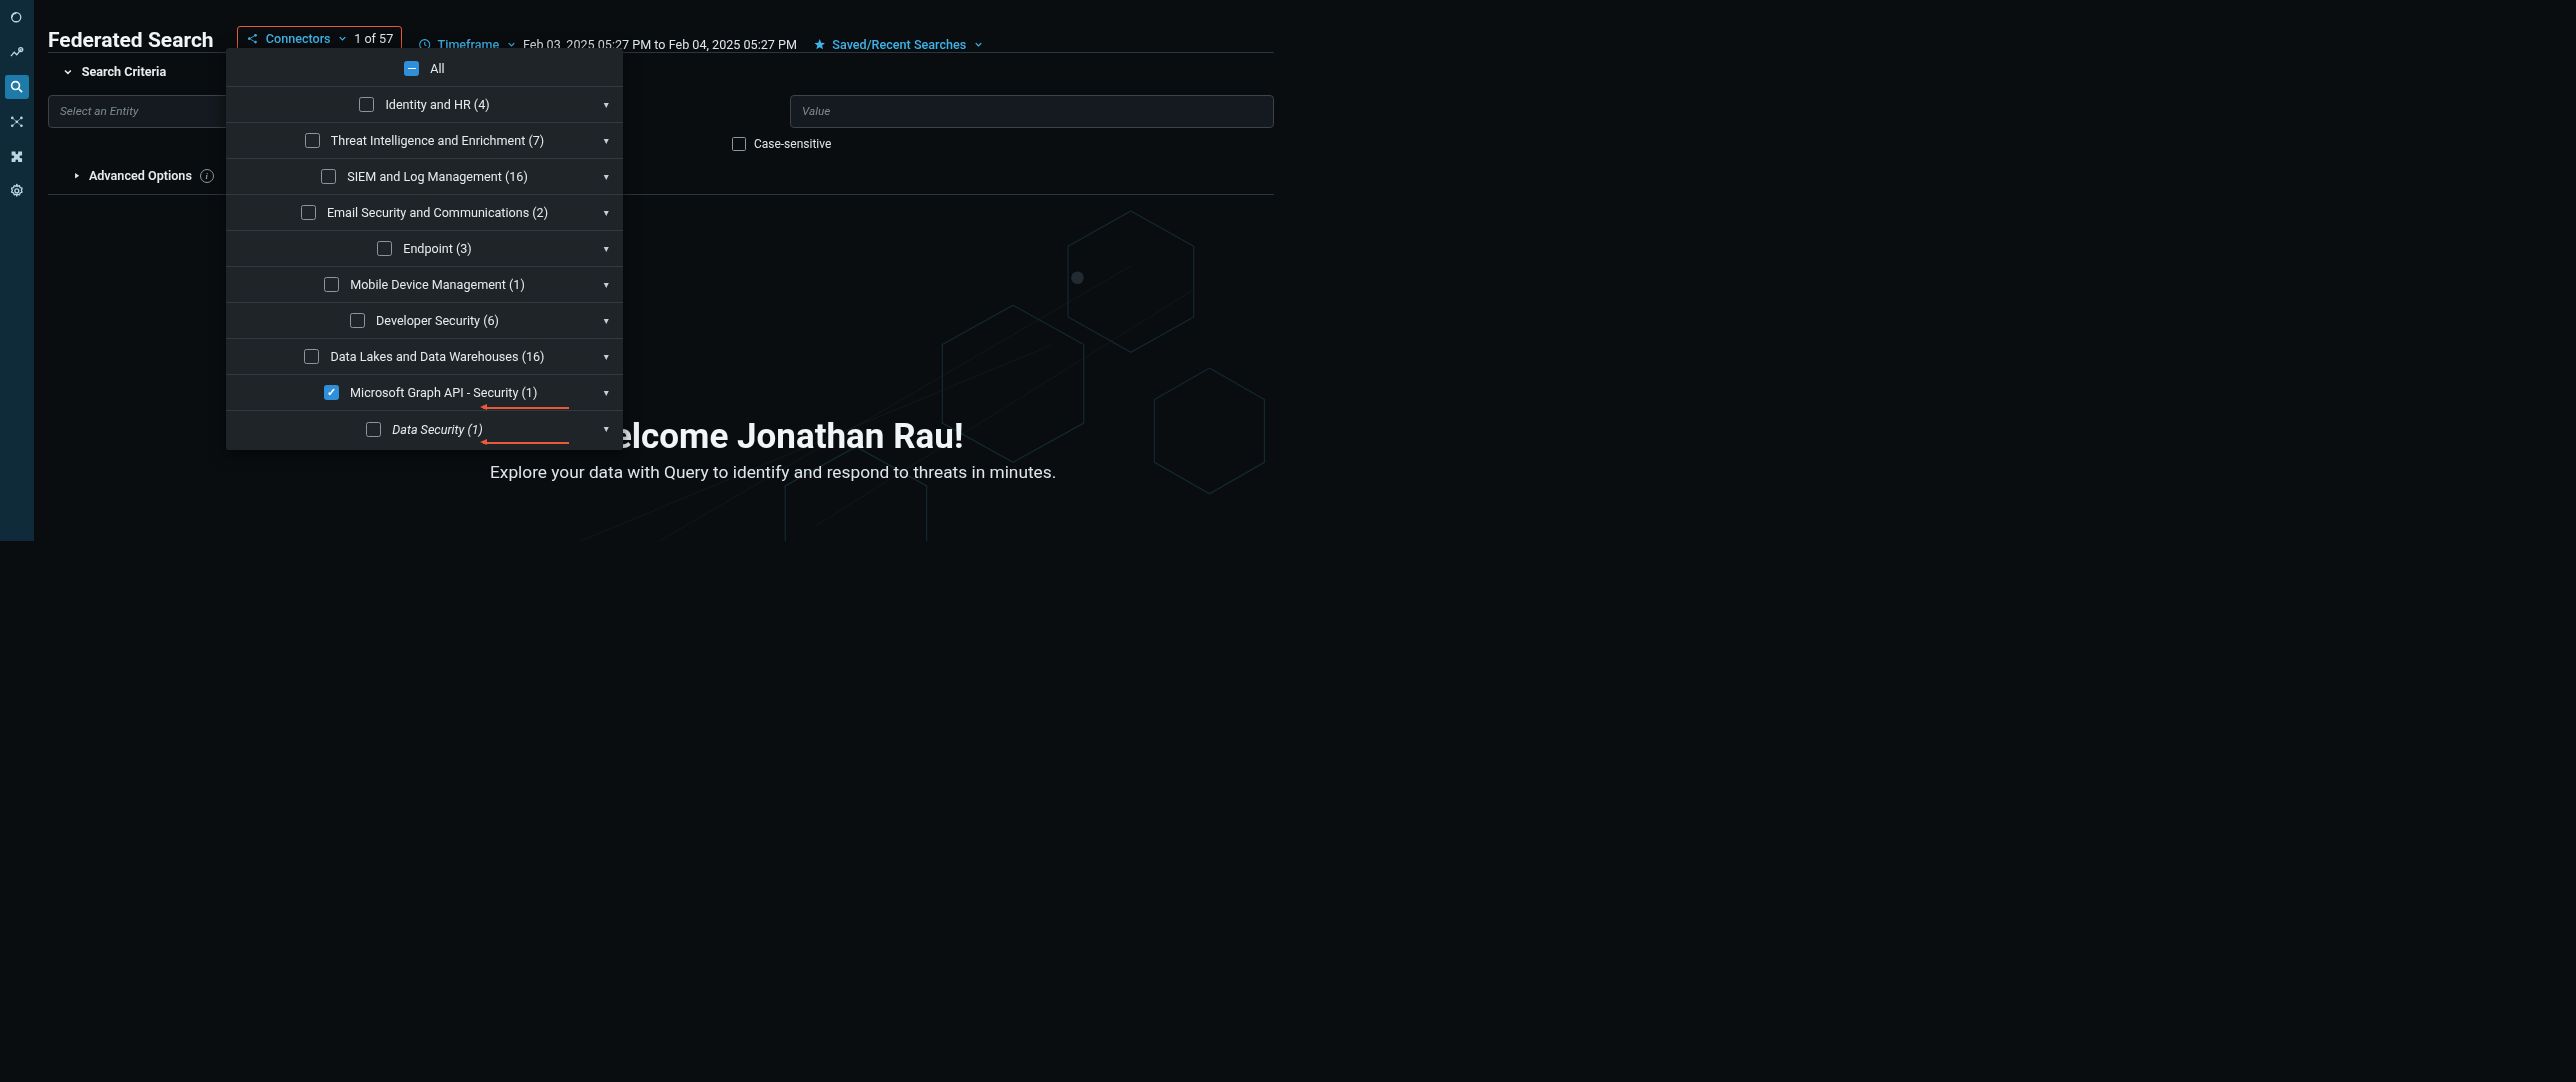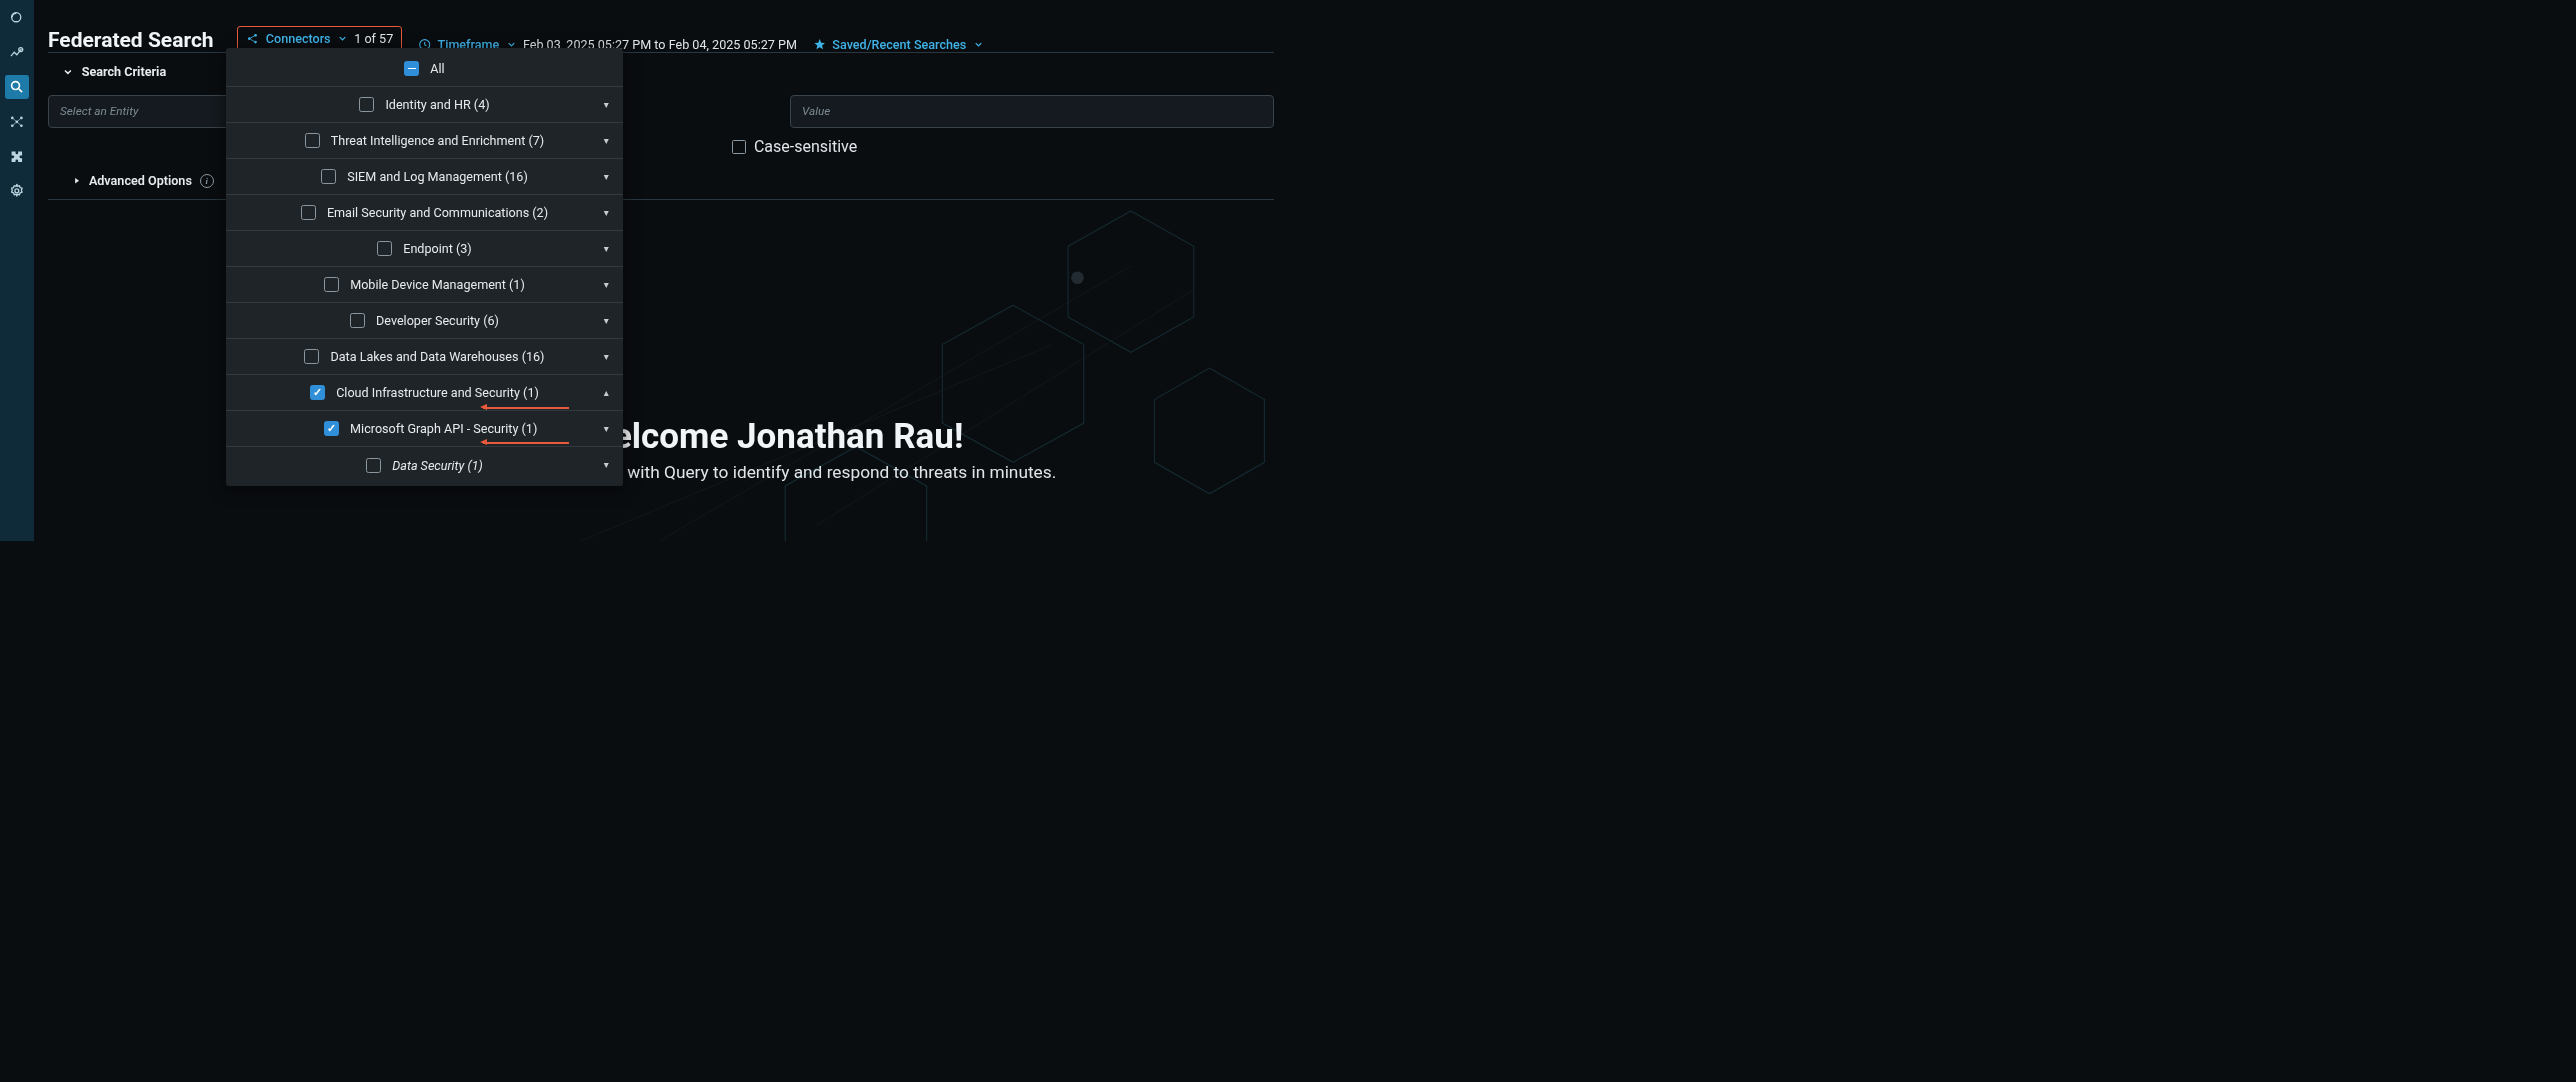--- a/index.html
+++ b/index.html
@@ -138,21 +138,21 @@
   color: #aab5bd;
 }
 .select-field.narrow { flex: 0 0 196px; }
 .value-field { flex: 1; }
 
 .case-row {
   display: flex;
   align-items: center;
   gap: 7.9px;
   margin-left: 684px;
-  font-size: 16px;
+  font-size: 12px;
   color: #dfe5e9;
 }
 .checkbox-empty {
   width: 14px;
   height: 14px;
   border: 1.6px solid #8a97a0;
   border-radius: 1.6px;
   display: inline-block;
 }
 
@@ -474,25 +474,20 @@
       <div class="dd-row">
         <span class="cb"></span>
         <span class="label">Developer Security (6)</span>
         <span class="row-caret">▼</span>
       </div>
       <div class="dd-row">
         <span class="cb"></span>
         <span class="label">Data Lakes and Data Warehouses (16)</span>
         <span class="row-caret">▼</span>
       </div>
-      <div class="dd-row">
-        <span class="cb checked"></span>
-        <span class="label">Cloud Infrastructure and Security (1)</span>
-        <span class="row-caret">▲</span>
-      </div>
       <div class="dd-row child">
         <span class="cb checked"></span>
         <span class="label">Microsoft Graph API - Security (1)</span>
         <span class="row-caret">▼</span>
       </div>
       <div class="dd-row">
         <span class="cb"></span>
         <span class="label">Data Security (1)</span>
         <span class="row-caret">▼</span>
       </div>

